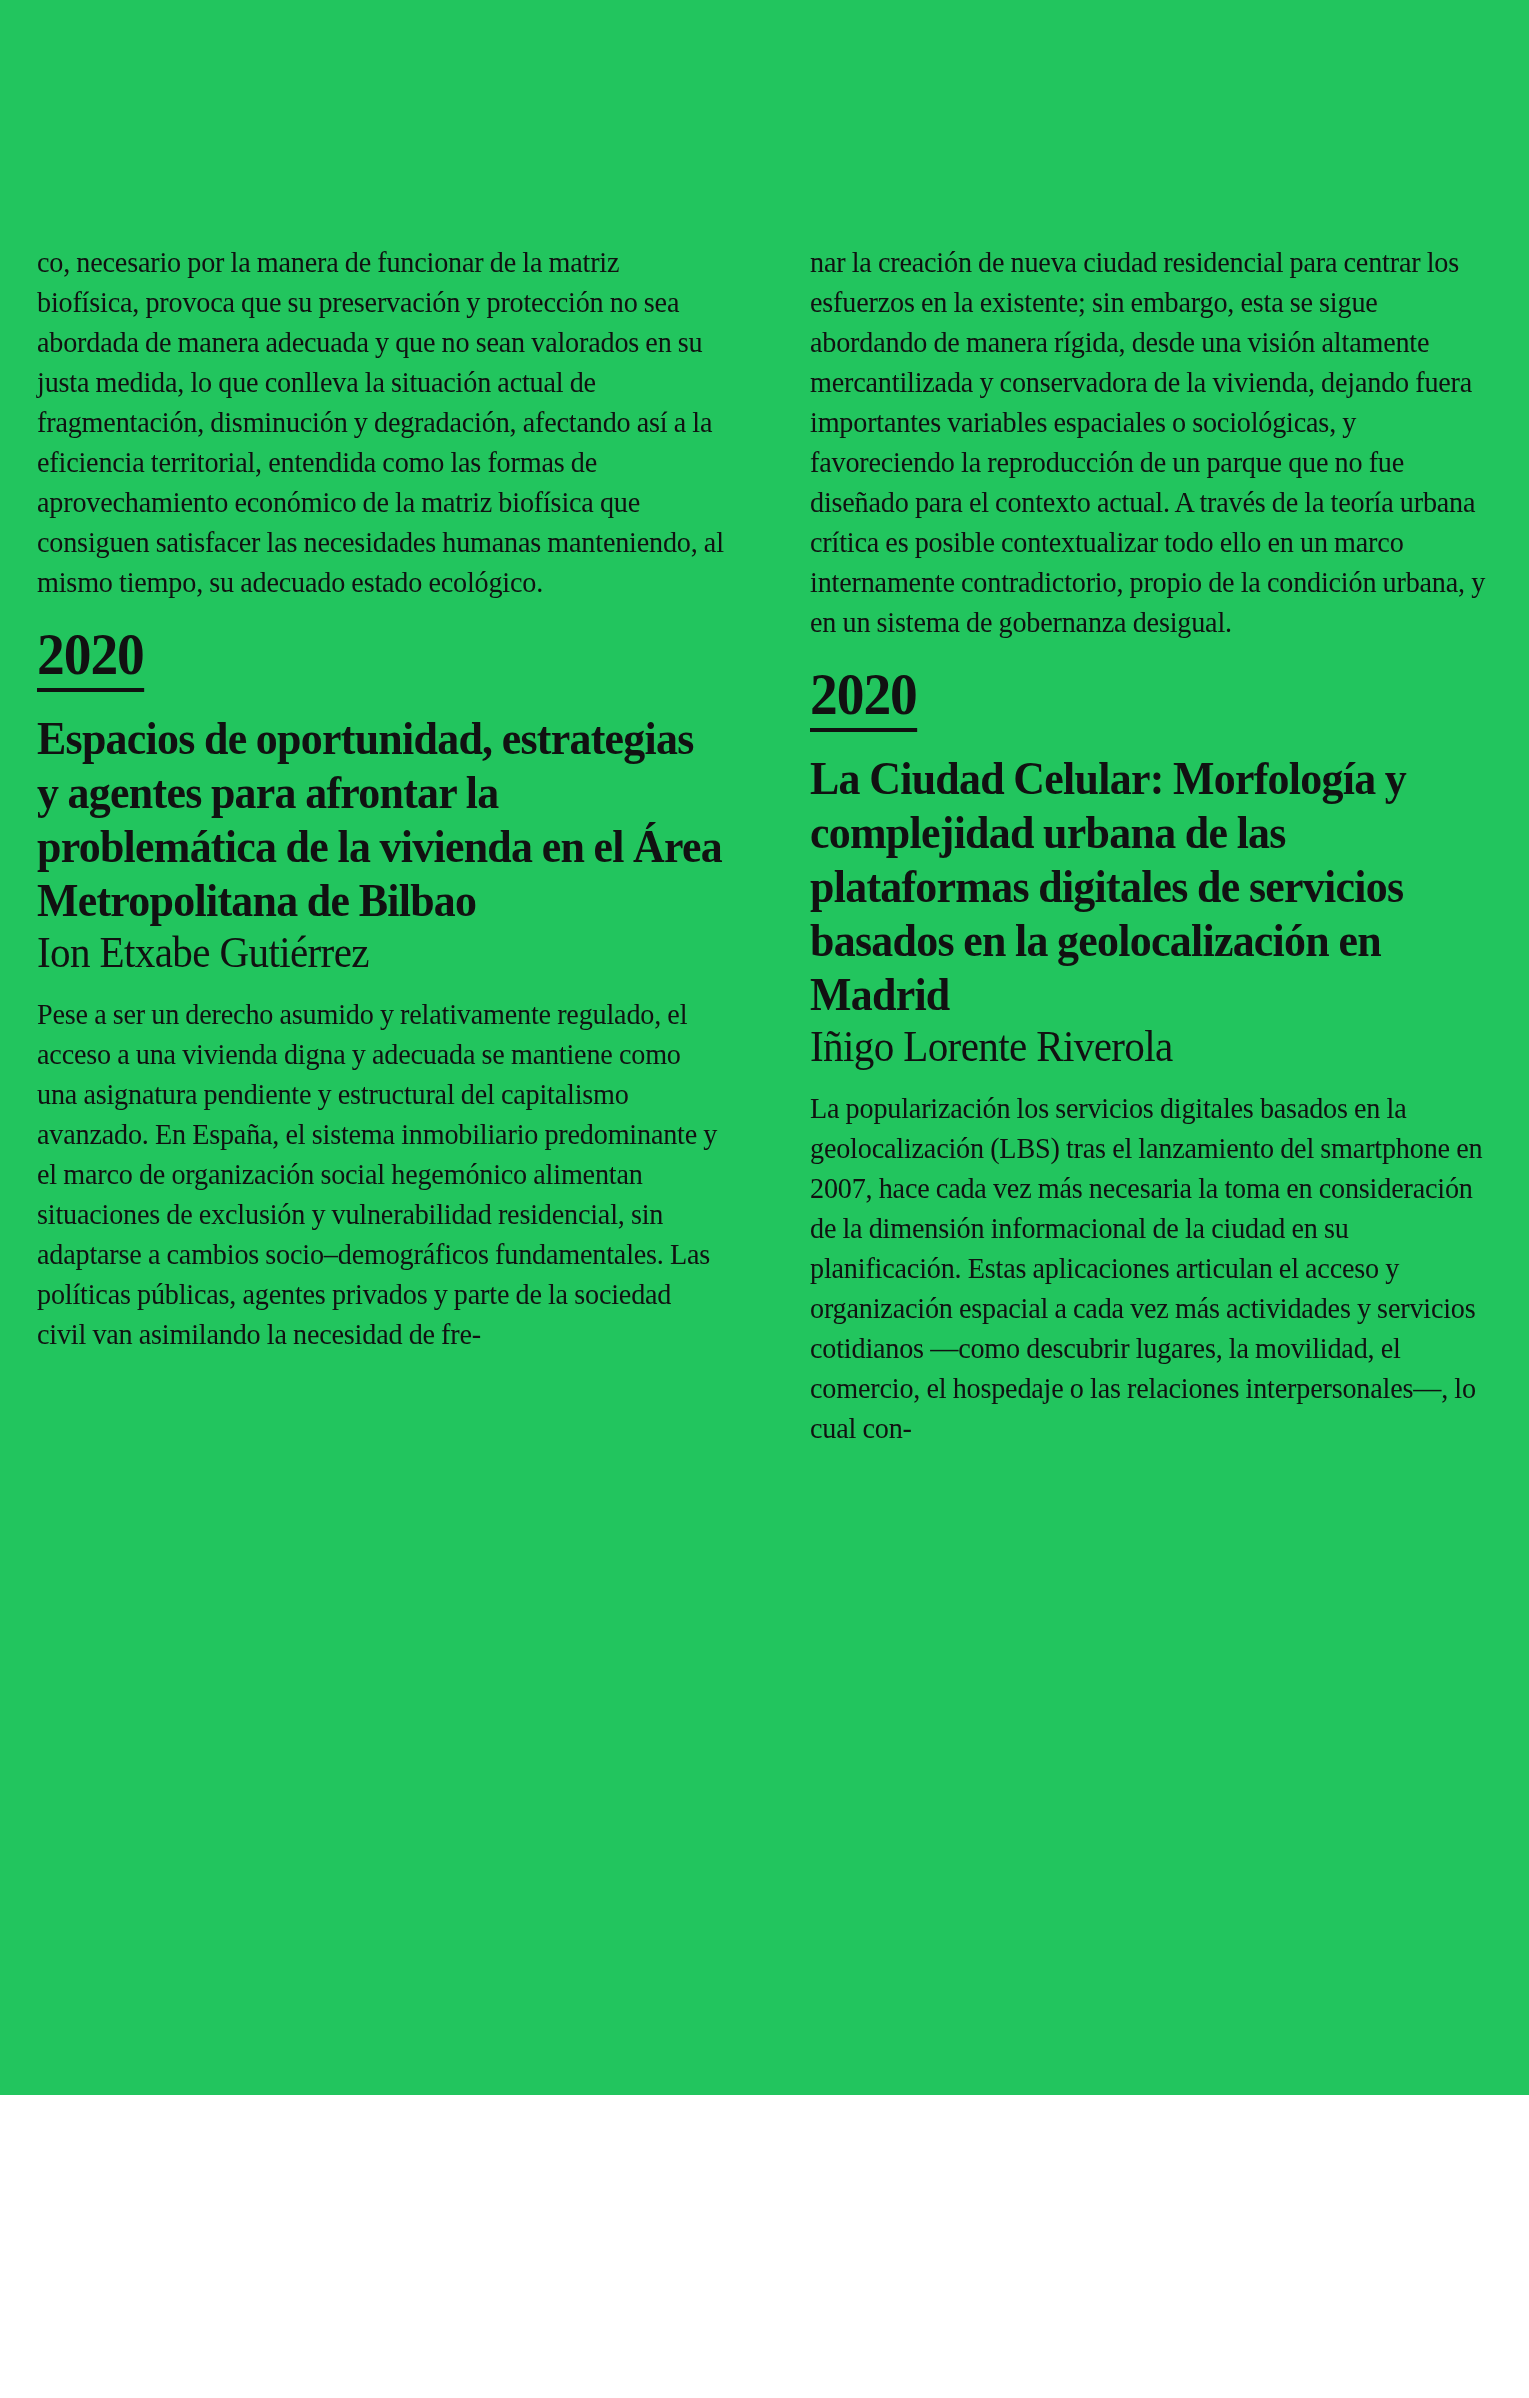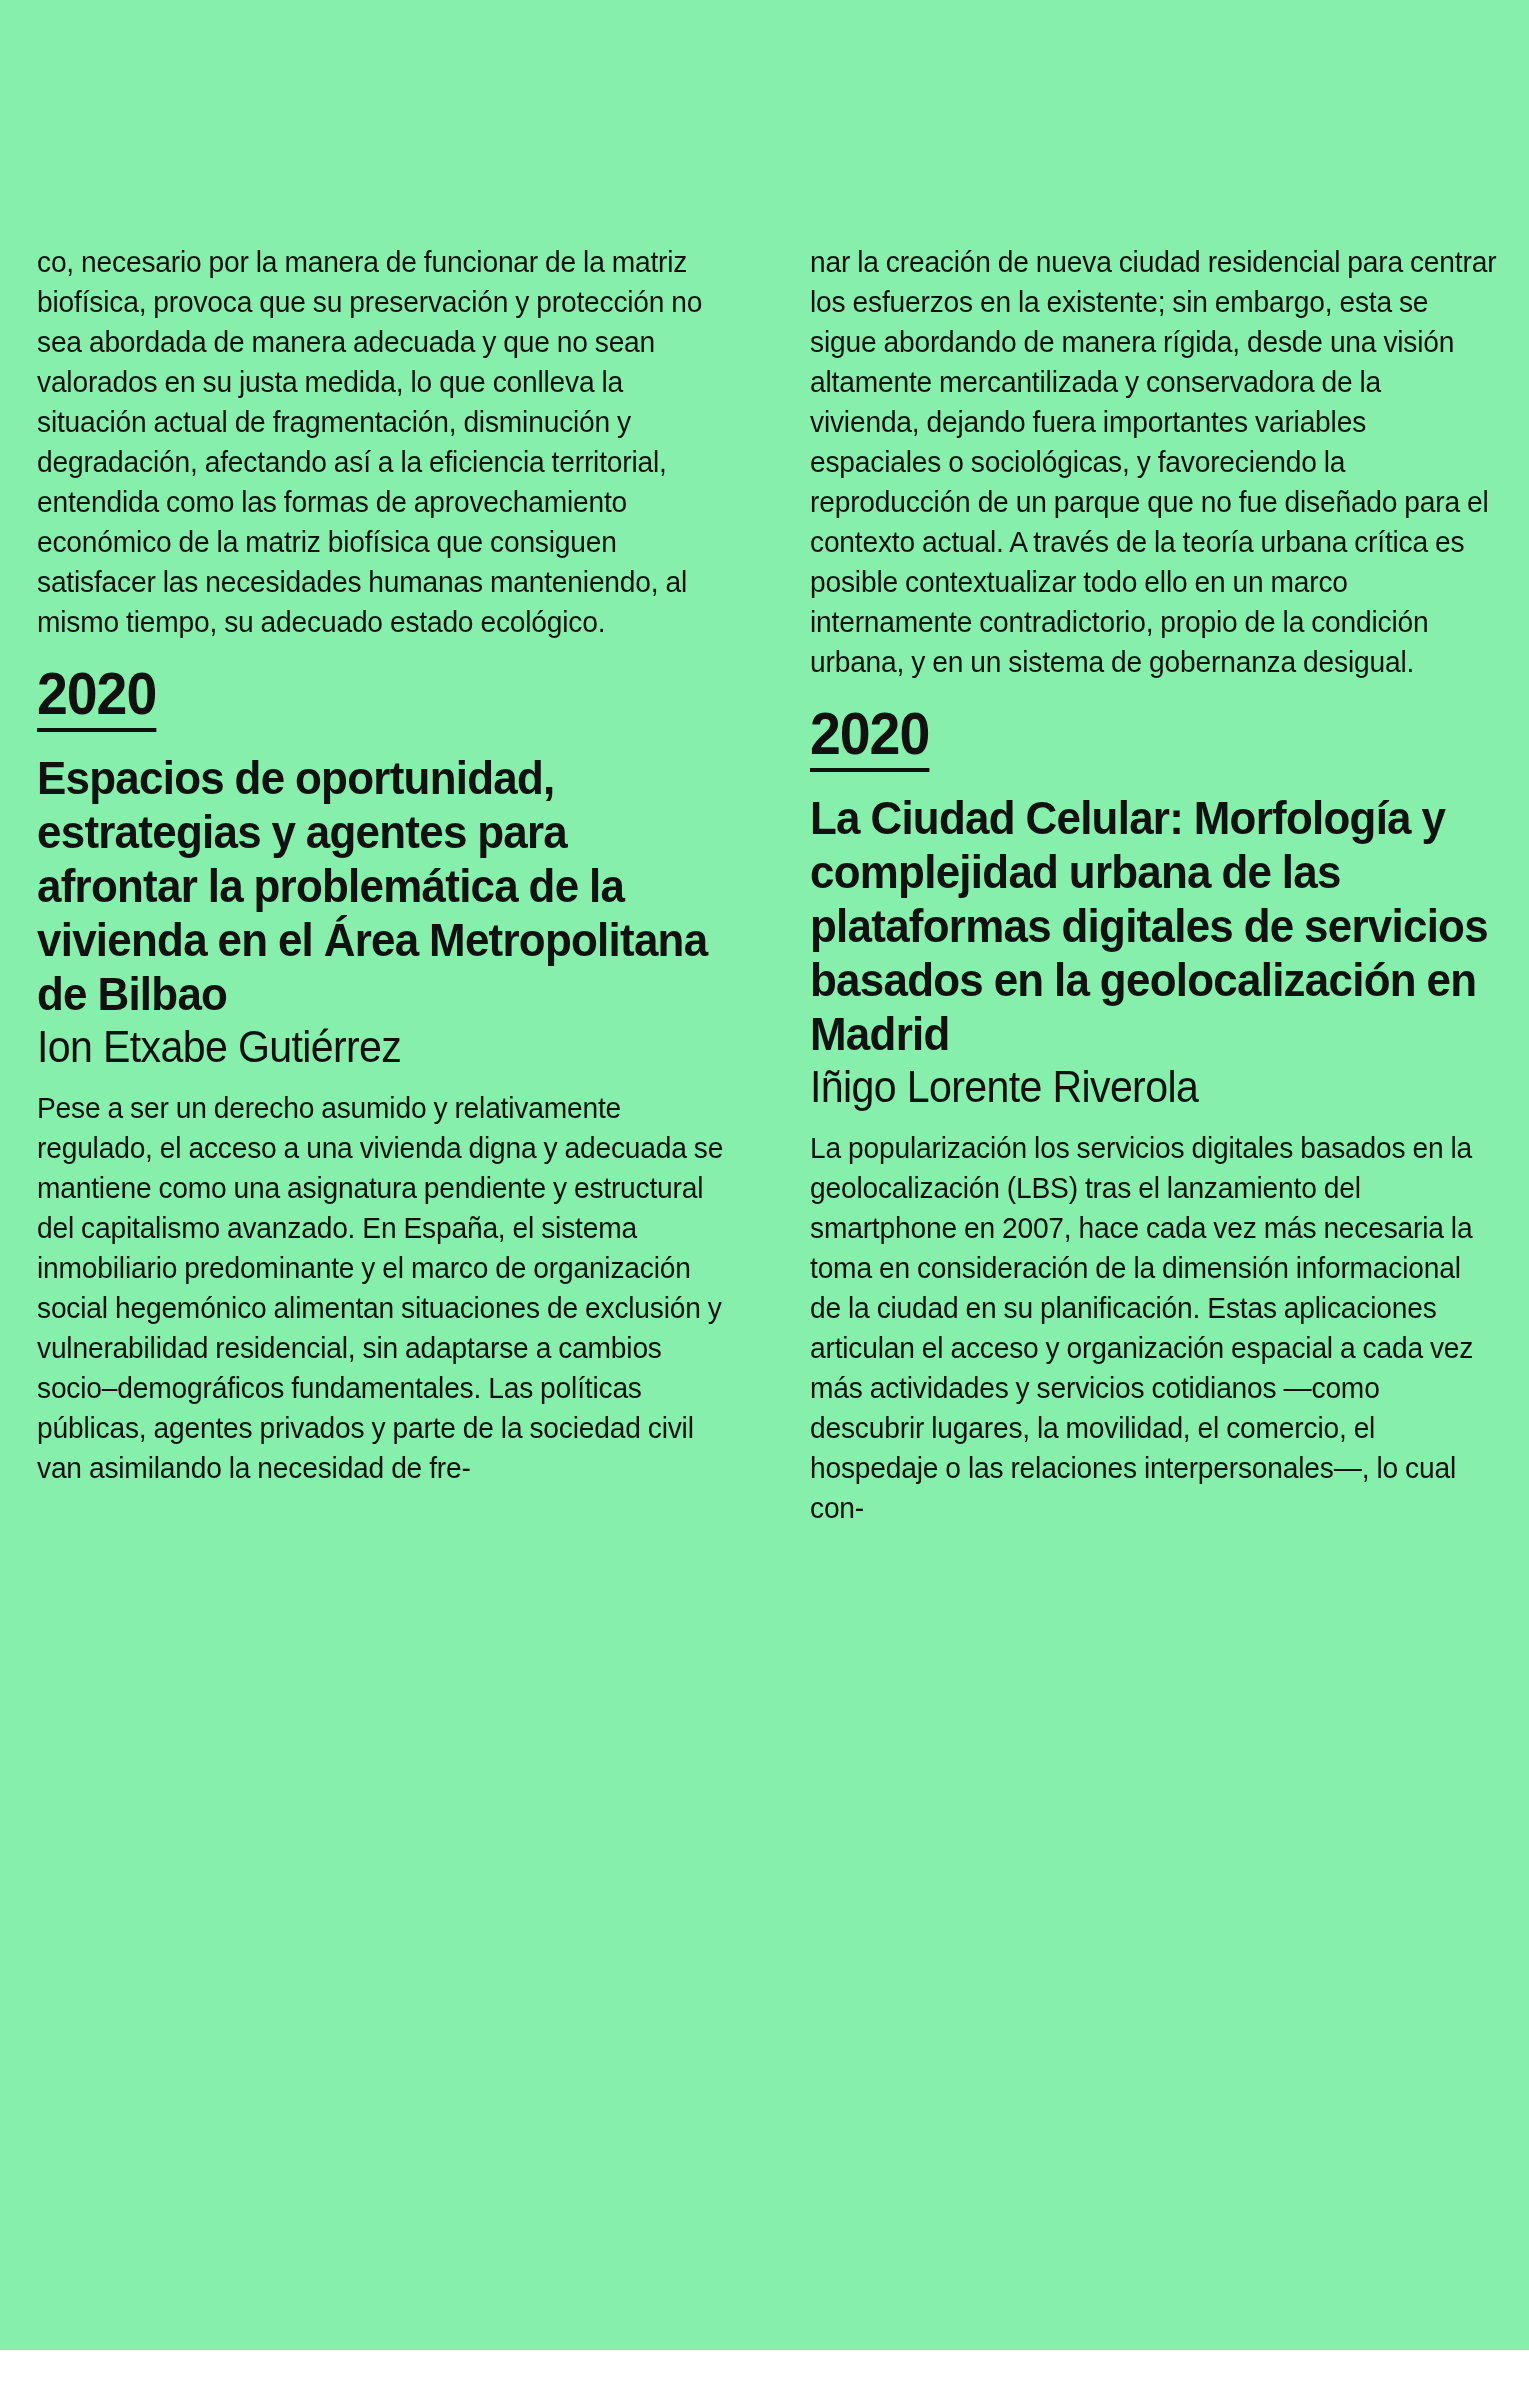--- a/index.html
+++ b/index.html
@@ -4,24 +4,24 @@
 <title>Documento — dos columnas</title>
 <style>
   html, body {
     margin: 0;
     padding: 0;
     background: #ffffff;
   }
   .page {
     position: relative;
     width: 1529px;
-    height: 2350px;
-    background: #86efac;
+    height: 2095px;
+    background: #22c55e;
     box-sizing: border-box;
-    font-family: Liberation Sans, sans-serif;
+    font-family: Liberation Serif, serif;
     color: #111111;
     overflow: hidden;
   }
   .columns {
     position: absolute;
     left: 37px;
     top: 242px;
     width: 1458px;
     display: flex;
     gap: 88px;

